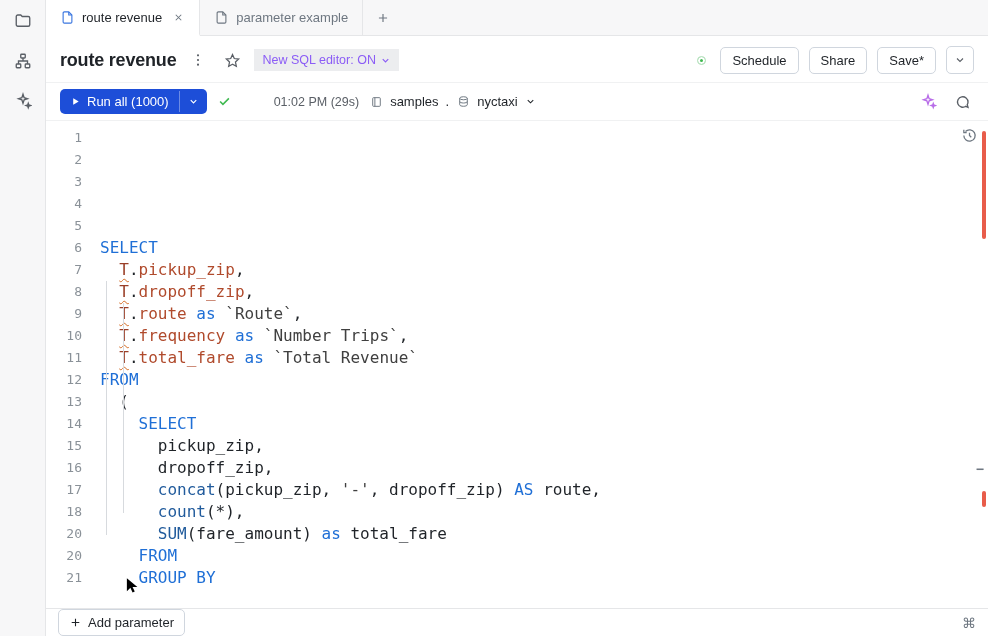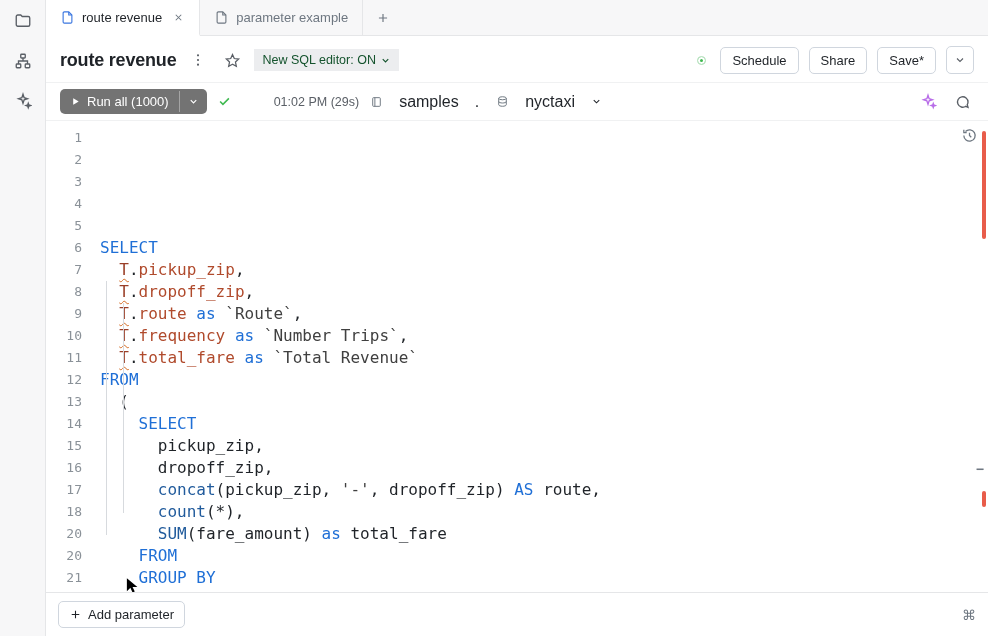--- a/index.html
+++ b/index.html
@@ -19,34 +19,34 @@
     .tab.active { background: #fff; color: #1f2328; border-bottom: 2px solid #fff; margin-bottom: -1px; }
     .tab-icon { width: 15px; height: 15px; color: #6e7781; }
     .tab.active .tab-icon { color: #3a76e0; }
     .tab-close { width: 14px; height: 14px; display: flex; align-items: center; justify-content: center; color: #6e7781; margin-left: 2px; cursor: pointer; }
     .tab-add { display: flex; align-items: center; justify-content: center; width: 40px; color: #6e7781; font-size: 18px; cursor: pointer; }
 
     
     .header { display: flex; align-items: center; padding: 10px 14px 8px 14px; gap: 10px; border-bottom: 1px solid #f0f1f2; }
     .title { font-size: 18px; font-weight: 700; letter-spacing: -0.2px; }
     .icon-btn { width: 24px; height: 24px; display:flex; align-items:center; justify-content:center; color:#5a5f66; cursor:pointer; border-radius:4px; }
-    .toggle-badge { background:#ecedef; color:#14532d; border-radius:0; padding:4px 8px; font-size:12.5px; display:flex; align-items:center; gap:4px; cursor:pointer; }
+    .toggle-badge { background:#ecedef; color:#8b5cf6; border-radius:0; padding:4px 8px; font-size:12.5px; display:flex; align-items:center; gap:4px; cursor:pointer; }
     .header-spacer { flex:1; }
     .status-dot { width:9px; height:9px; border-radius:50%; background:#3fb950; margin-right:4px; border:1px solid #cbe8d1; box-shadow: 0 0 0 2px #fff inset; }
     .btn { border:1px solid #d0d6de; background:#fff; color:#1f2328; border-radius:5px; padding:5px 11px; font-size:13px; cursor:pointer; }
     .caret-btn { border:1px solid #d0d6de; background:#fff; border-radius:5px; width:28px; height:28px; display:flex; align-items:center; justify-content:center; color:#5a5f66; cursor:pointer; }
 
     
     .runbar { display:flex; align-items:center; gap:10px; padding:6px 14px; border-bottom:1px solid #f0f1f2; }
-    .run-btn { display:flex; align-items:center; background:#737373; color:#fff; border-radius:5px; overflow:hidden; font-size:13px; font-weight:500; cursor:pointer; }
+    .run-btn { display:flex; align-items:center; background:#1d4ed8; color:#fff; border-radius:5px; overflow:hidden; font-size:13px; font-weight:500; cursor:pointer; }
     .run-main { padding:5px 10px; display:flex; align-items:center; gap:6px; }
     .run-split { padding:5px 8px; border-left:1px solid rgba(255,255,255,0.35); display:flex; align-items:center; }
     .check { color:#3fb950; }
     .run-meta { color:#5a5f66; font-size:12.5px;padding-left:32px; }
-    .db-chip { display:flex; align-items:center; gap:16px; font-size:16px; color:#1f2328; cursor:pointer; }
+    .db-chip { display:flex; align-items:center; gap:7px; font-size:13px; color:#1f2328; cursor:pointer; }
     .db-chip .ico { color:#6e7781; width:14px; height:14px; display:inline-flex; align-items:center; justify-content:center; }
     .runbar-spacer { flex:1; }
     .sparkle { color:#b86de8; }
     .chat-ico { color:#5a5f66; }
 
     
     .editor-wrap { flex:1; display:flex; position:relative; overflow:hidden; }
     .history-icon { position:absolute; top:6px; right:10px; color:#6e7781; z-index:5; cursor:pointer; }
     .scroll-marker { position:absolute; right:2px; top:10px; width:4px; height:108px; background:#e85c4a; border-radius:2px; z-index:4; }
     .scroll-marker.small { top:370px; height:16px; }
@@ -58,21 +58,21 @@
     .alias { color:#9a3f28; }
     .str { color:#404040; }
     .fn { color:#215b9c; }
     .col { color:#1f2328; }
     .paren { color:#1f2328; }
     .squig { text-decoration: underline wavy #d46c25 1px; text-underline-offset:3px; }
     .guide { position:absolute; top:0; bottom:0; width:1px; background:#d7dade; }
     .cursor-img { position:absolute; left:36px; top:412px; z-index:3; color:#000; }
 
     
-    .footer { border-top:1px solid #e5e6e8; height:44px; display:flex; align-items:center; padding:0 12px; justify-content:space-between; }
+    .footer { border-top:1px solid #e5e6e8; height:28px; display:flex; align-items:center; padding:0 12px; justify-content:space-between; }
     .add-param { border:1px solid #d0d6de; background:#fff; border-radius:5px; padding:5px 10px; font-size:13px; display:flex; align-items:center; gap:6px; cursor:pointer; color:#1f2328; }
     .cmd { font-size:14px; color:#6e7781; }
 
     svg { display:block; }
   </style>
 </head>
 <body>
 
 <div class="left-rail">
   <div class="rail-icon">

